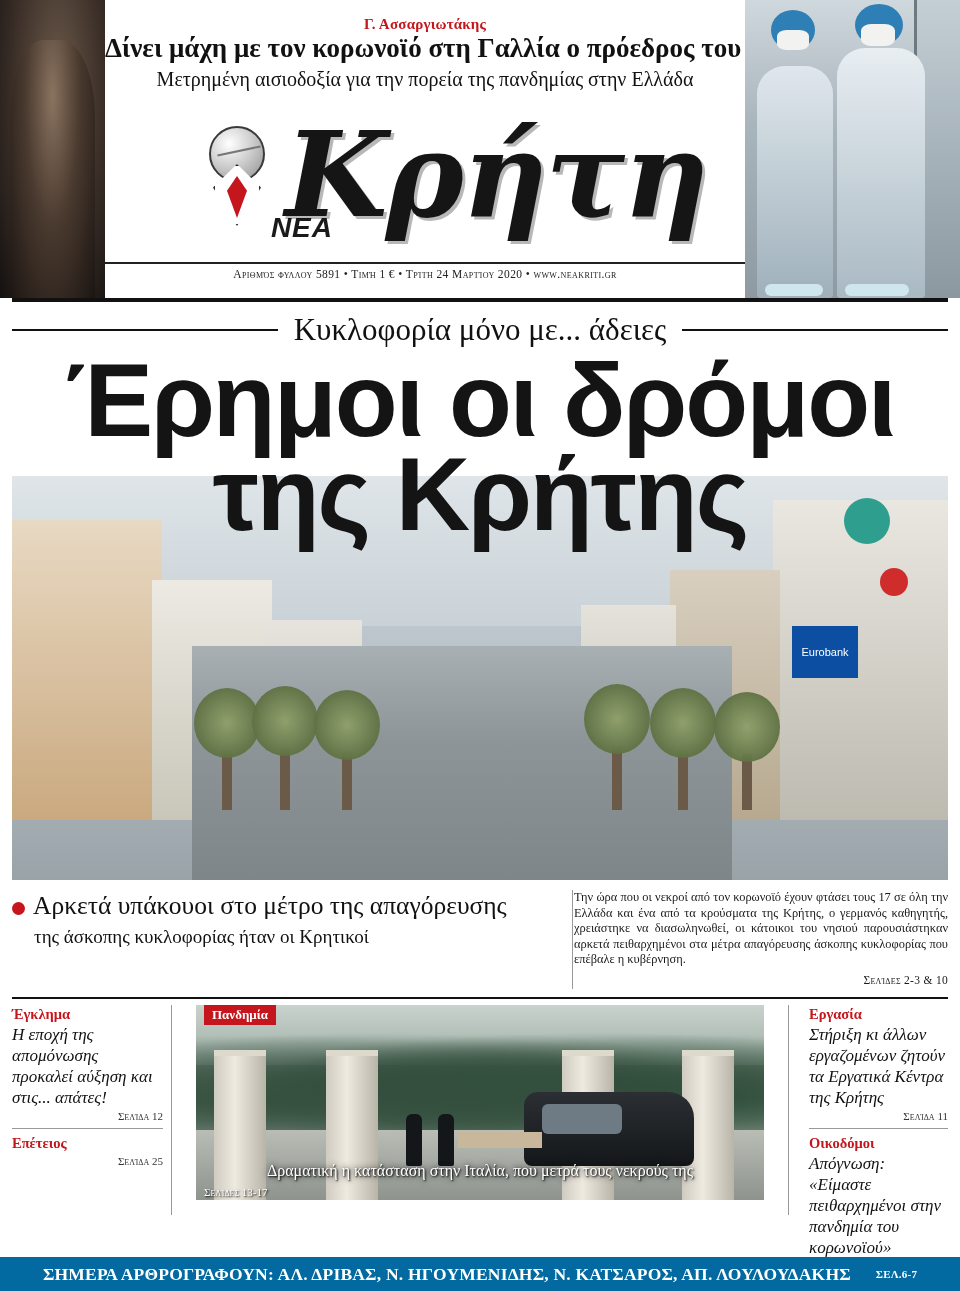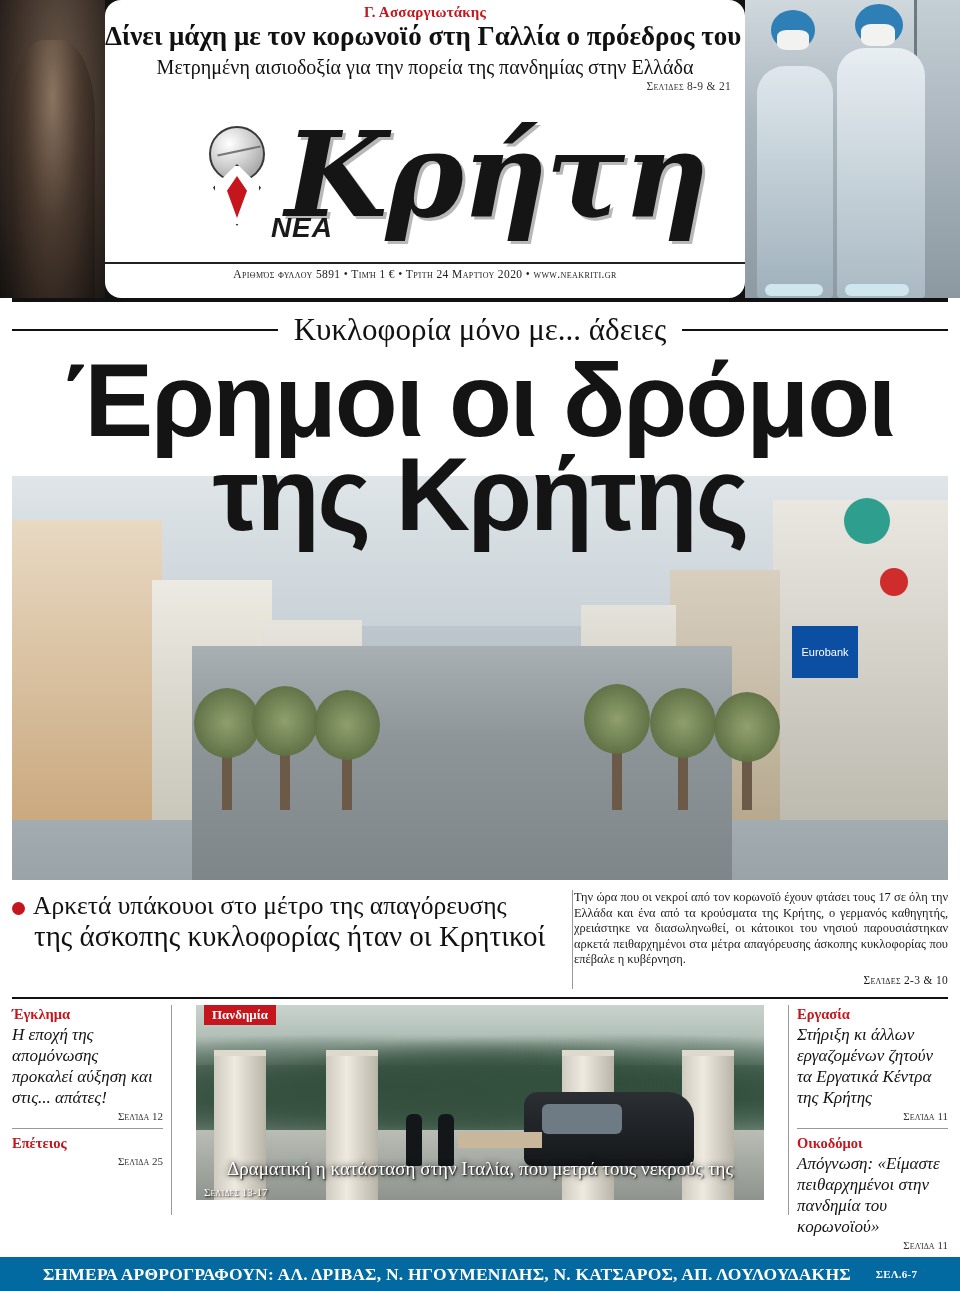--- a/index.html
+++ b/index.html
@@ -54,22 +54,21 @@
   .tpr-shoe.b { left:100px; width:64px; }
   .tpr-door {
     position:absolute; right:0; top:0; width:46px; height:298px;
     background:linear-gradient(180deg,#c3ced5,#8c98a0);
     border-left:3px solid #6d7980;
   }
 
   .top-center {
     position:absolute; left:105px; top:0; width:640px; height:298px;
     background:#fff;
-    padding-top:4px;
-    border-radius:16px;
+    padding-top:16px;
   }
   .kicker-name {
     text-align:center; font-weight:bold; font-size:15px; color:#c4161c;
     letter-spacing:.2px;
   }
   .kicker-main {
     text-align:center; font-weight:bold; font-size:27px; color:#111;
     line-height:1.05; margin-top:1px; white-space:nowrap;
   }
   .kicker-sub {
@@ -210,36 +209,36 @@
     display:flex; margin:10px 12px 0 12px; align-items:flex-start;
   }
   .cap-left { width:560px; padding-right:10px; }
   .cap-left .bullet {
     display:inline-block; width:13px; height:13px; border-radius:50%;
     background:#c4161c; margin-right:8px; vertical-align:-1px;
   }
   .cap-left .t {
     font-size:25.5px; color:#111; line-height:31px; display:inline;
   }
-  .cap-left .t2 { font-size:29px; color:#111; line-height:31px; display:block; padding-left:22px; }
+  .cap-left .t2 { font-size:19px; color:#111; line-height:31px; display:block; padding-left:22px; }
   .cap-right {
     flex:1; border-left:1px solid #999; padding-left:1px;
     font-size:12.4px; line-height:15.6px; color:#1a1a1a; text-align:justify;
   }
   .cap-right .pages {
     text-align:right; font-variant:small-caps; font-size:11.5px; margin-top:5px; letter-spacing:.3px;
   }
 
   
   .bottom {
     display:flex; margin:8px 12px 0 12px; height:218px;
     border-top:2px solid #111; padding-top:6px;gap:16px;
   }
   .col-left { width:160px; border-right:1px solid #999; padding-right:8px; }
-  .col-right { width:160px; border-left:1px solid #999; padding-left:8px; }
+  .col-right { width:160px; border-left:1px solid #999; padding-left:20px; }
   .col-mid { flex:1; position:relative; padding:0 8px; }
   .sec-label {
     display:inline-block; color:#c4161c; font-weight:bold; font-size:14.5px;
     font-family:"Liberation Serif",serif; margin-bottom:1px;
   }
   .sec-text {
     font-size:17px; line-height:21px; color:#111; font-style:italic;
   }
   .sec-page {
     text-align:right; font-variant:small-caps; font-size:11px; color:#333; margin-top:2px;
@@ -286,21 +285,21 @@
   .mp-coffin {
     position:absolute; left:262px; bottom:52px; width:84px; height:16px; background:#c8b79a;
   }
   .badge-red {
     position:absolute; left:8px; top:0; background:#c4161c; color:#fff;
     font-weight:bold; font-size:13px; padding:2px 8px;
     font-family:"Liberation Serif",serif;
   }
   .mid-cap {
     position:absolute; left:8px; right:8px; bottom:20px;
-    text-align:center; color:#fff; font-size:19px;
+    text-align:center; color:#fff; font-size:16px;
     text-shadow:0 0 6px rgba(0,0,0,.95), 1px 1px 2px #000;
   }
   .mid-pages {
     position:absolute; left:8px; bottom:2px; color:#fff; font-size:11px;
     font-variant:small-caps; text-shadow:1px 1px 2px #000;
   }
 
   
   .footer {
     position:absolute; left:0; bottom:0; width:960px; height:34px;
@@ -314,21 +313,20 @@
 </head>
 <body>
 
 <div class="topband">
   <div class="top-photo-left"></div>
 
   <div class="top-center">
     <div class="kicker-name">Γ. Ασσαργιωτάκης</div>
     <div class="kicker-main">Δίνει μάχη με τον κορωνοϊό στη Γαλλία ο πρόεδρος του Πόρου</div>
     <div class="kicker-sub">Μετρημένη αισιοδοξία για την πορεία της πανδημίας στην Ελλάδα</div>
-    <div class="kicker-pages">Σελίδες 8-9 &amp; 21</div>
   </div>
 
   <div class="top-photo-right">
     <div class="tpr-door"></div>
     <div class="tpr-fig a"></div>
     <div class="tpr-fig b"></div>
     <div class="tpr-head a"></div>
     <div class="tpr-head b"></div>
     <div class="tpr-mask a"></div>
     <div class="tpr-mask b"></div>

